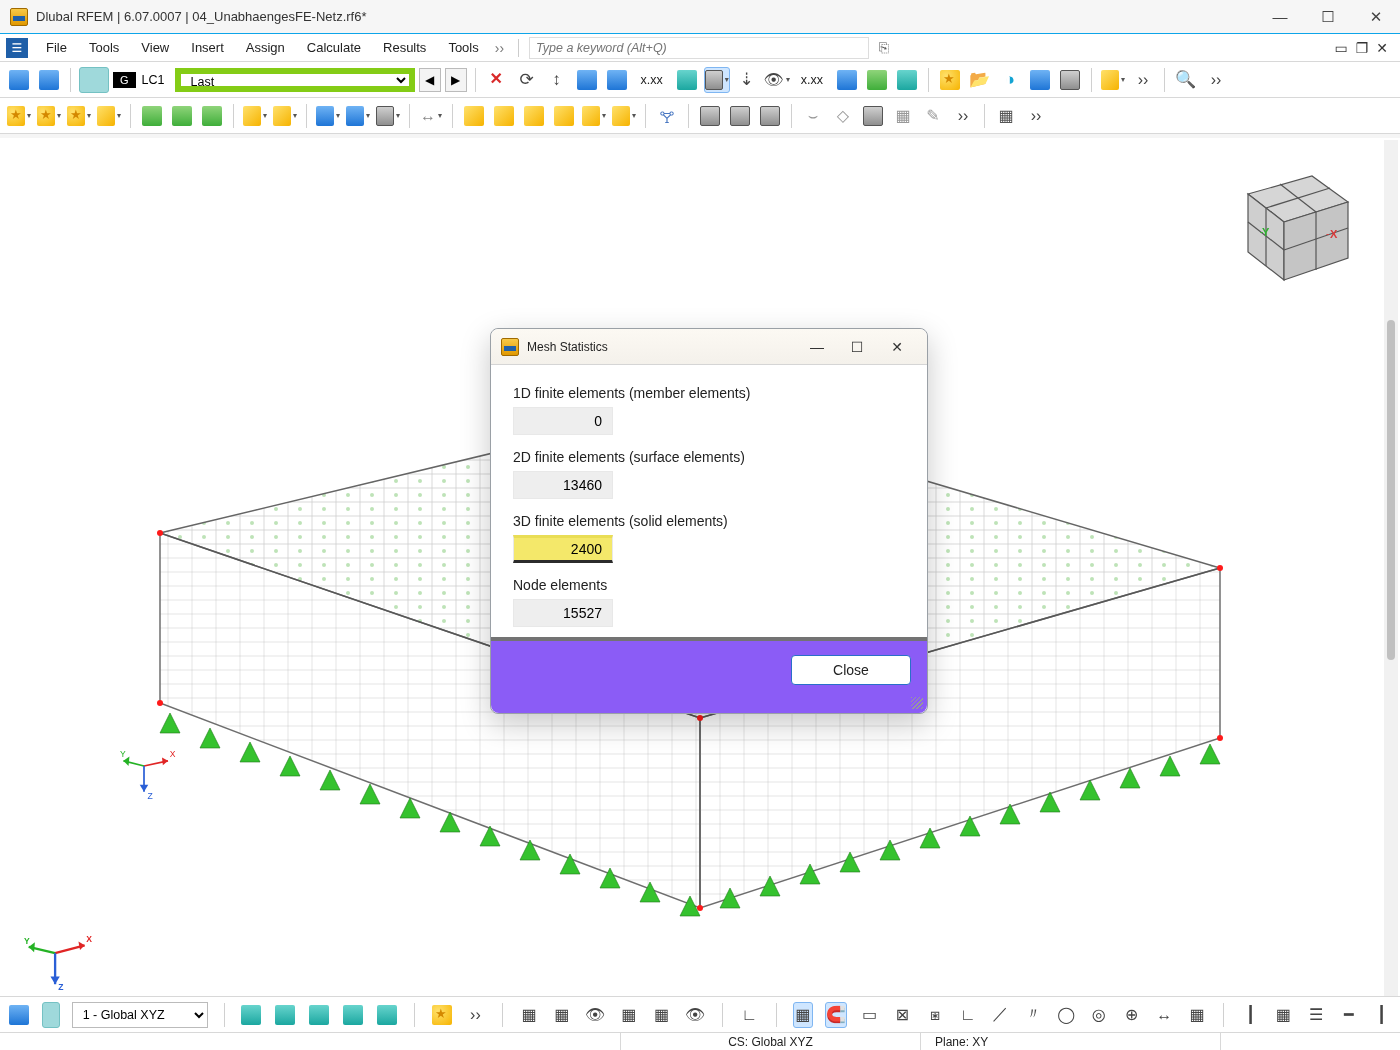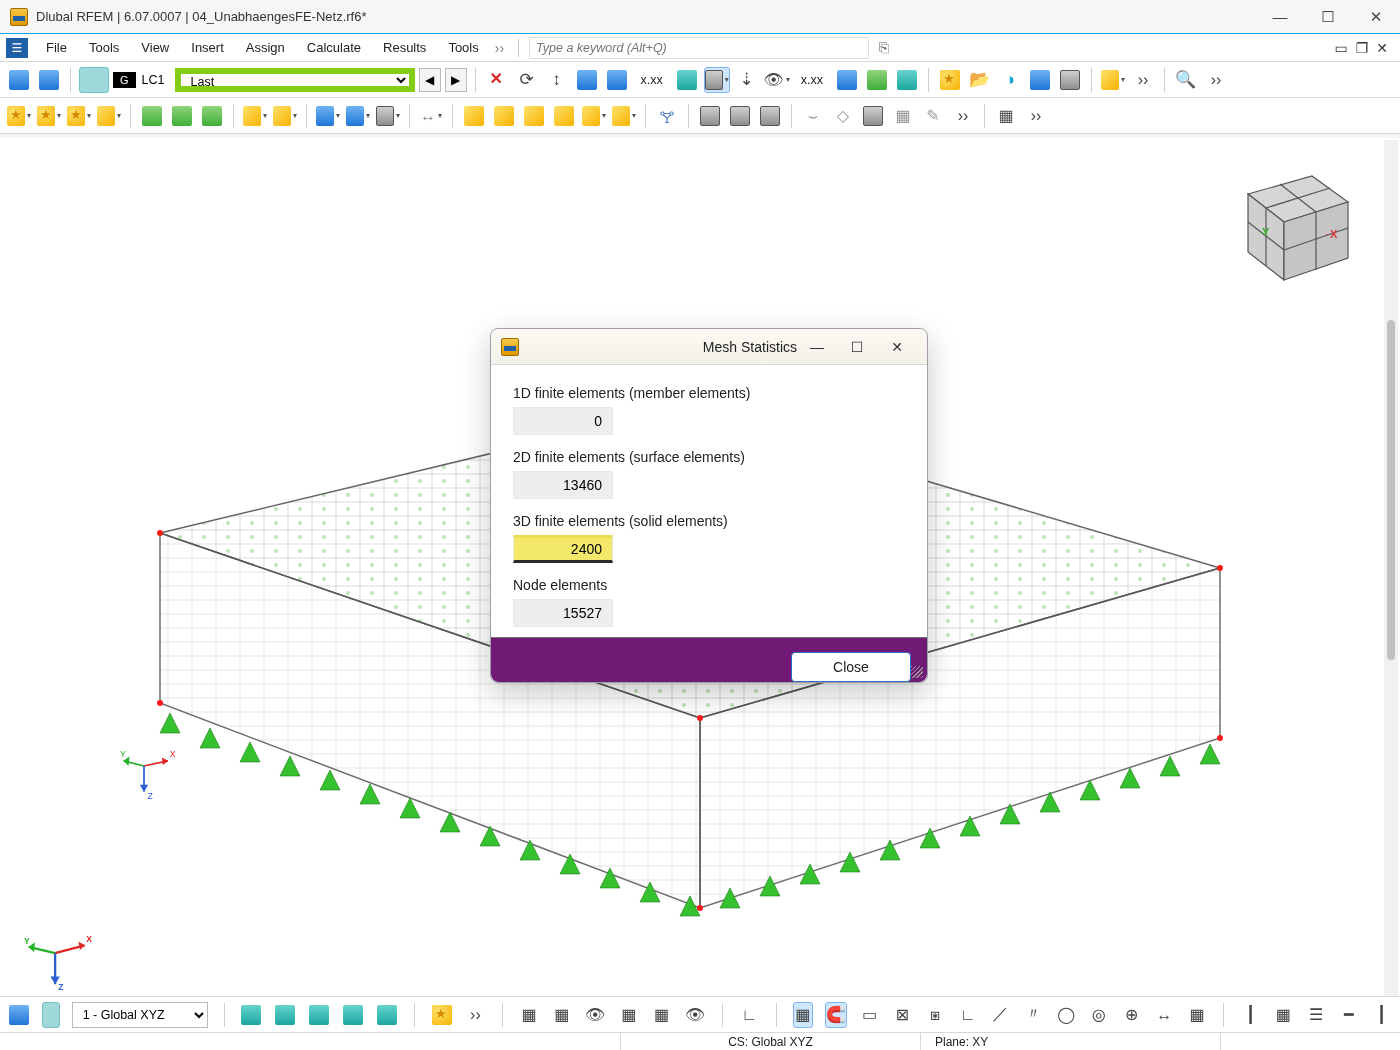--- a/index.html
+++ b/index.html
@@ -58,28 +58,28 @@
   .small-axis { position:absolute; left:120px; bottom:210px; width:60px; height:60px; }
 
   
   .navcube { position:absolute; top:20px; right:40px; width:140px; height:140px; }
 
   
   .dialog { position:absolute; left:490px; top:190px; width:438px; background:#fafafa; border:1px solid #9aa0a6; border-radius:8px; box-shadow:0 10px 30px rgba(0,0,0,0.22); }
   .dialog .dlg-title { height:36px; display:flex; align-items:center; padding:0 10px; background:linear-gradient(#fcf9f3,#f4f1eb); border-bottom:1px solid #d5d5d5; border-radius:8px 8px 0 0;}
   .dlg-title .dlg-icon { width:18px; height:18px; background:linear-gradient(#f7c948,#e09800); border:1px solid #a06a00; border-radius:2px; margin-right:8px; position:relative;}
   .dlg-title .dlg-icon::before { content:""; position:absolute; left:2px; top:7px; right:2px; height:5px; background:#1f5fa8; }
-  .dlg-title .dlg-text { font-size:14px; color:#222; flex:1;text-align:right;}
+  .dlg-title .dlg-text { font-size:12px; color:#222; flex:1;}
   .dlg-winbtn { width:40px; height:28px; display:flex; align-items:center; justify-content:center; font-size:14px; color:#333;}
   .dialog .dlg-body { padding:20px 22px 10px 22px; background:#fff;}
   .stat-label { font-size:14px; color:#222; margin-top:14px;}
   .stat-label:first-child{margin-top:0;}
   .stat-box { width:100px; height:28px; border:1px solid #e8e8e8; background:#eeeeee; margin-top:6px; display:flex; align-items:center; justify-content:flex-end; padding-right:10px; font-size:14px;}
   .stat-box.hl { background:#f4e86a; border-bottom:3px solid #2b2b2b; border-top:3px solid #e9dd55; }
-  .dlg-footer { padding:14px 16px 0; display:flex; justify-content:flex-end; background:#701a75; border-top:1px solid #737373; border-radius:0 0 8px 8px;}
+  .dlg-footer { padding:14px 16px 28px; display:flex; justify-content:flex-end; background:#8b5cf6; border-top:4px solid #737373; border-radius:0 0 8px 8px;}
   .dlg-btn { min-width:120px; height:30px; background:#fff; border:1.5px solid #2a6fc9; color:#222; font-size:14px; border-radius:4px;}
   .resize-grip { position:absolute; right:4px; bottom:4px; width:12px; height:12px; background:repeating-linear-gradient(135deg,#999 0 1px,transparent 1px 3px);}
 
   
   .bottombar { position:absolute; left:0; right:0; bottom:18px; height:36px; background:#fff; border-top:1px solid #d8d8d8; display:flex; align-items:center; padding:0 8px; gap:12px;}
   .statusbar { position:absolute; left:0; right:0; bottom:0; height:18px; background:#fff; border-top:1px solid #d8d8d8; font-size:12px; color:#222; display:flex;}
   .statusbar .cell { border-left:1px solid #d8d8d8; padding:0 14px; height:100%; display:flex; align-items:center;}
   .status-center { flex:1; text-align:center; justify-content:center;}
 
   .cs-select { width:170px; height:26px; border:1px solid #bbb; font-size:12.5px; padding:0 6px; background:#fff;}

